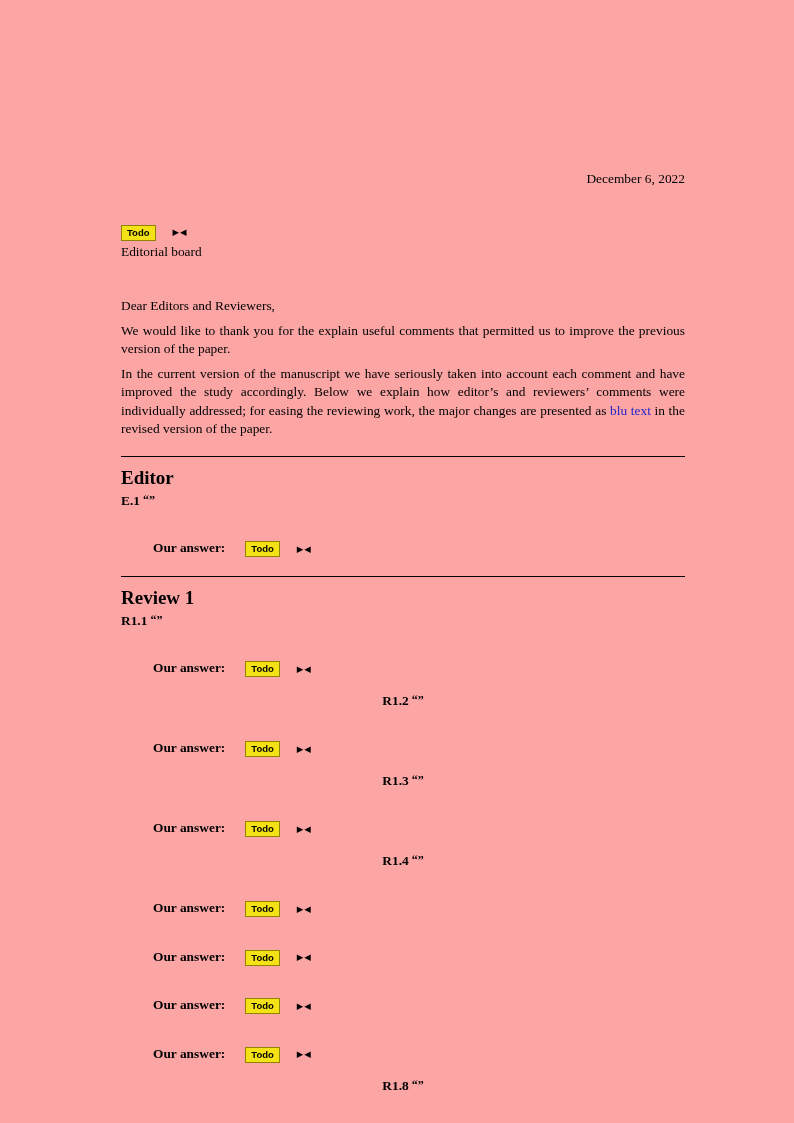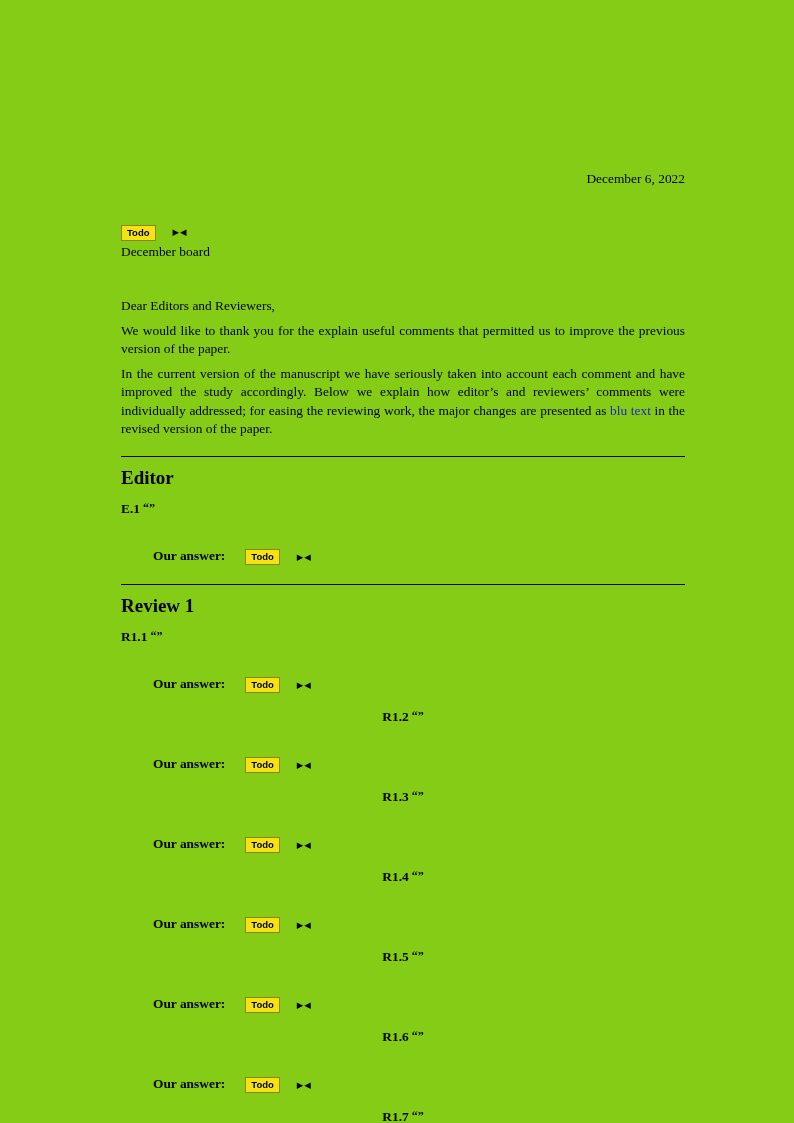--- a/index.html
+++ b/index.html
@@ -1,20 +1,20 @@
 <!DOCTYPE html>
 <html><head>
 <meta charset="utf-8">
 <style>
   html,body { margin:0; padding:0; background:#ffffff; }
   .page {
     position:relative;
     width:794px; height:1123px;
     margin:0 auto;
-    background:#84cc16;
+    background:#fca5a5;
     box-sizing:border-box;
     padding:170px 109px 0 121px;
     font-family:"Liberation Serif","DejaVu Serif",serif;
     font-size:13.4px;
     line-height:18.5px;
     color:#000000;
     overflow:hidden;
   }
   .date-line { text-align:right; }
   .todo-line { margin-top:34px; line-height:18.5px; }
@@ -42,40 +42,40 @@
   .blue-text { }
   .rule { border:0; border-top:1px solid #000; margin:2px 0 0 0; height:0; }
   .rule-gap { margin-top:17px; }
   h1.section-title {
     font-size:19px;
     line-height:26px;
     font-weight:bold;
     margin:8px 0 0 0;
     font-family:"Liberation Serif","DejaVu Serif",serif;
   }
-  .item { margin-top:8px; font-weight:bold; }
+  .item { font-weight:bold; }
   .item + .item, .answer + .item { margin-top:12px;text-align:center; }
   .item .quote { font-weight:bold; font-size:12px; vertical-align:1px; margin-left:3px; }
   .answer { margin-top:28px; padding-left:32px; line-height:19px; }
   .answer-label { font-weight:bold; margin-right:20px; }
 </style>
 </head>
 <body>
 
 <div class="page">
 
   <div class="date-line">December 6, 2022</div>
 
   <div class="todo-line">
     <span class="todo">
       <span class="todo-box" style="background: rgb(245, 226, 22);">Todo</span>
       <span class="todo-marker">▶◀</span>
     </span>
   </div>
-  <div class="recipient-line">December board</div>
+  <div class="recipient-line">Editorial board</div>
 
   <div class="salutation">Dear Editors and Reviewers,</div>
 
   <p class="body-par">We would like to thank you for the explain useful comments that permitted us to improve the previous version of the paper.</p>
 
   <p class="body-par"><span>In the current version of the manuscript we have seriously taken into account each comment and have improved the study accordingly. Below we explain how editor’s and reviewers’ comments were individually addressed; for easing the reviewing work, the major changes are presented as </span><span class="blue-text" style="color: rgb(36, 36, 204);">blu text</span><span> in the revised version of the paper.</span></p>
 
   <hr class="rule rule-gap">
 
   <h1 class="section-title">Editor</h1>
@@ -127,43 +127,34 @@
   <div class="item">
     <span class="item-id">R1.4</span><span class="quote">“”</span>
   </div>
   <div class="answer">
     <span class="answer-label">Our answer:</span><span class="todo">
         <span class="todo-box" style="background: rgb(245, 226, 22);">Todo</span>
         <span class="todo-marker">▶◀</span>
       </span>
   </div>
 
-  <div class="item">
-    <span class="item-id">R1.5</span><span class="quote">“”</span>
-  </div>
   <div class="answer">
     <span class="answer-label">Our answer:</span><span class="todo">
         <span class="todo-box" style="background: rgb(245, 226, 22);">Todo</span>
         <span class="todo-marker">▶◀</span>
       </span>
   </div>
 
-  <div class="item">
-    <span class="item-id">R1.6</span><span class="quote">“”</span>
-  </div>
   <div class="answer">
     <span class="answer-label">Our answer:</span><span class="todo">
         <span class="todo-box" style="background: rgb(245, 226, 22);">Todo</span>
         <span class="todo-marker">▶◀</span>
       </span>
   </div>
 
-  <div class="item">
-    <span class="item-id">R1.7</span><span class="quote">“”</span>
-  </div>
   <div class="answer">
     <span class="answer-label">Our answer:</span><span class="todo">
         <span class="todo-box" style="background: rgb(245, 226, 22);">Todo</span>
         <span class="todo-marker">▶◀</span>
       </span>
   </div>
 
   <div class="item">
     <span class="item-id">R1.8</span><span class="quote">“”</span>
   </div>

